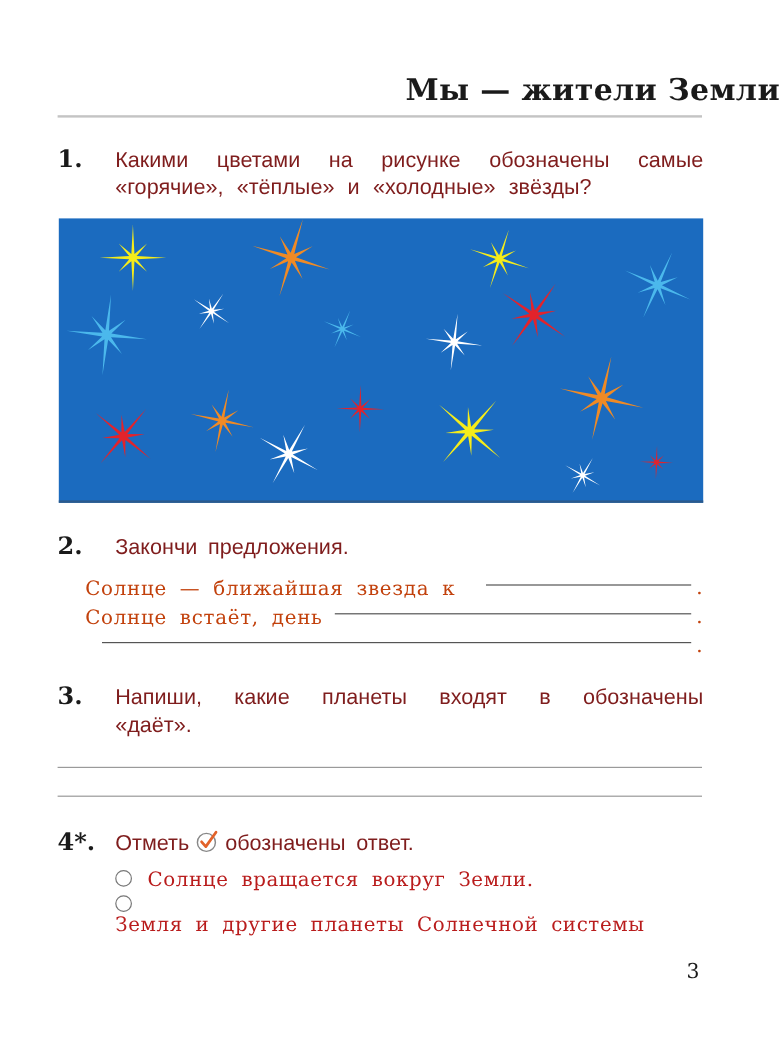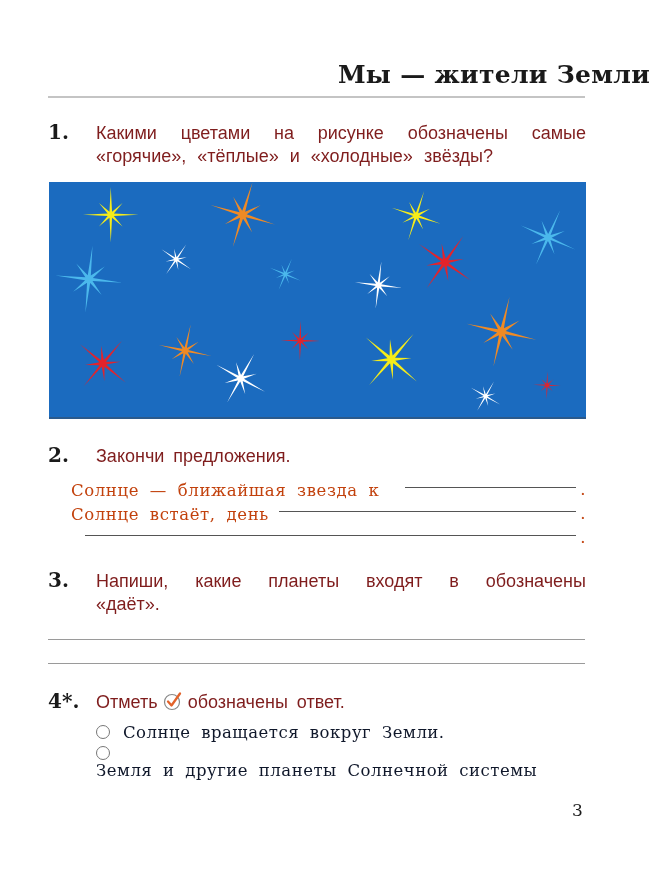--- a/index.html
+++ b/index.html
@@ -48,21 +48,21 @@
     position: absolute; left: 48px; width: 537px; height: 1px; background: #9a9a9a;
   }
 
   .check-mark {
     display: inline-block; width: 20px; height: 20px; vertical-align: -3px; margin: 0 5px;
   }
 
   .option {
     position: absolute; left: 96px; width: 490px;
     font-family: "DejaVu Serif", serif; font-size: 16.5px; line-height: 21px;
-    letter-spacing: 0.5px; color: #0f172a; display: flex; align-items: flex-start;
+    letter-spacing: 0.5px; color: #b91c1c; display: flex; align-items: flex-start;
   }
   .option .radio {
     width: 14px; height: 14px; border: 1.3px solid #777; border-radius: 50%;
     margin-top: 3px; margin-right: 13px; flex: 0 0 auto; background: #fff;
   }
   .option .o-text { flex: 1; word-spacing: 5px; }
   .option .o-text .justline { display: block; text-align: justify; text-align-last: justify; }
 
   .page-number {
     position: absolute; left: 572px; top: 800px;

